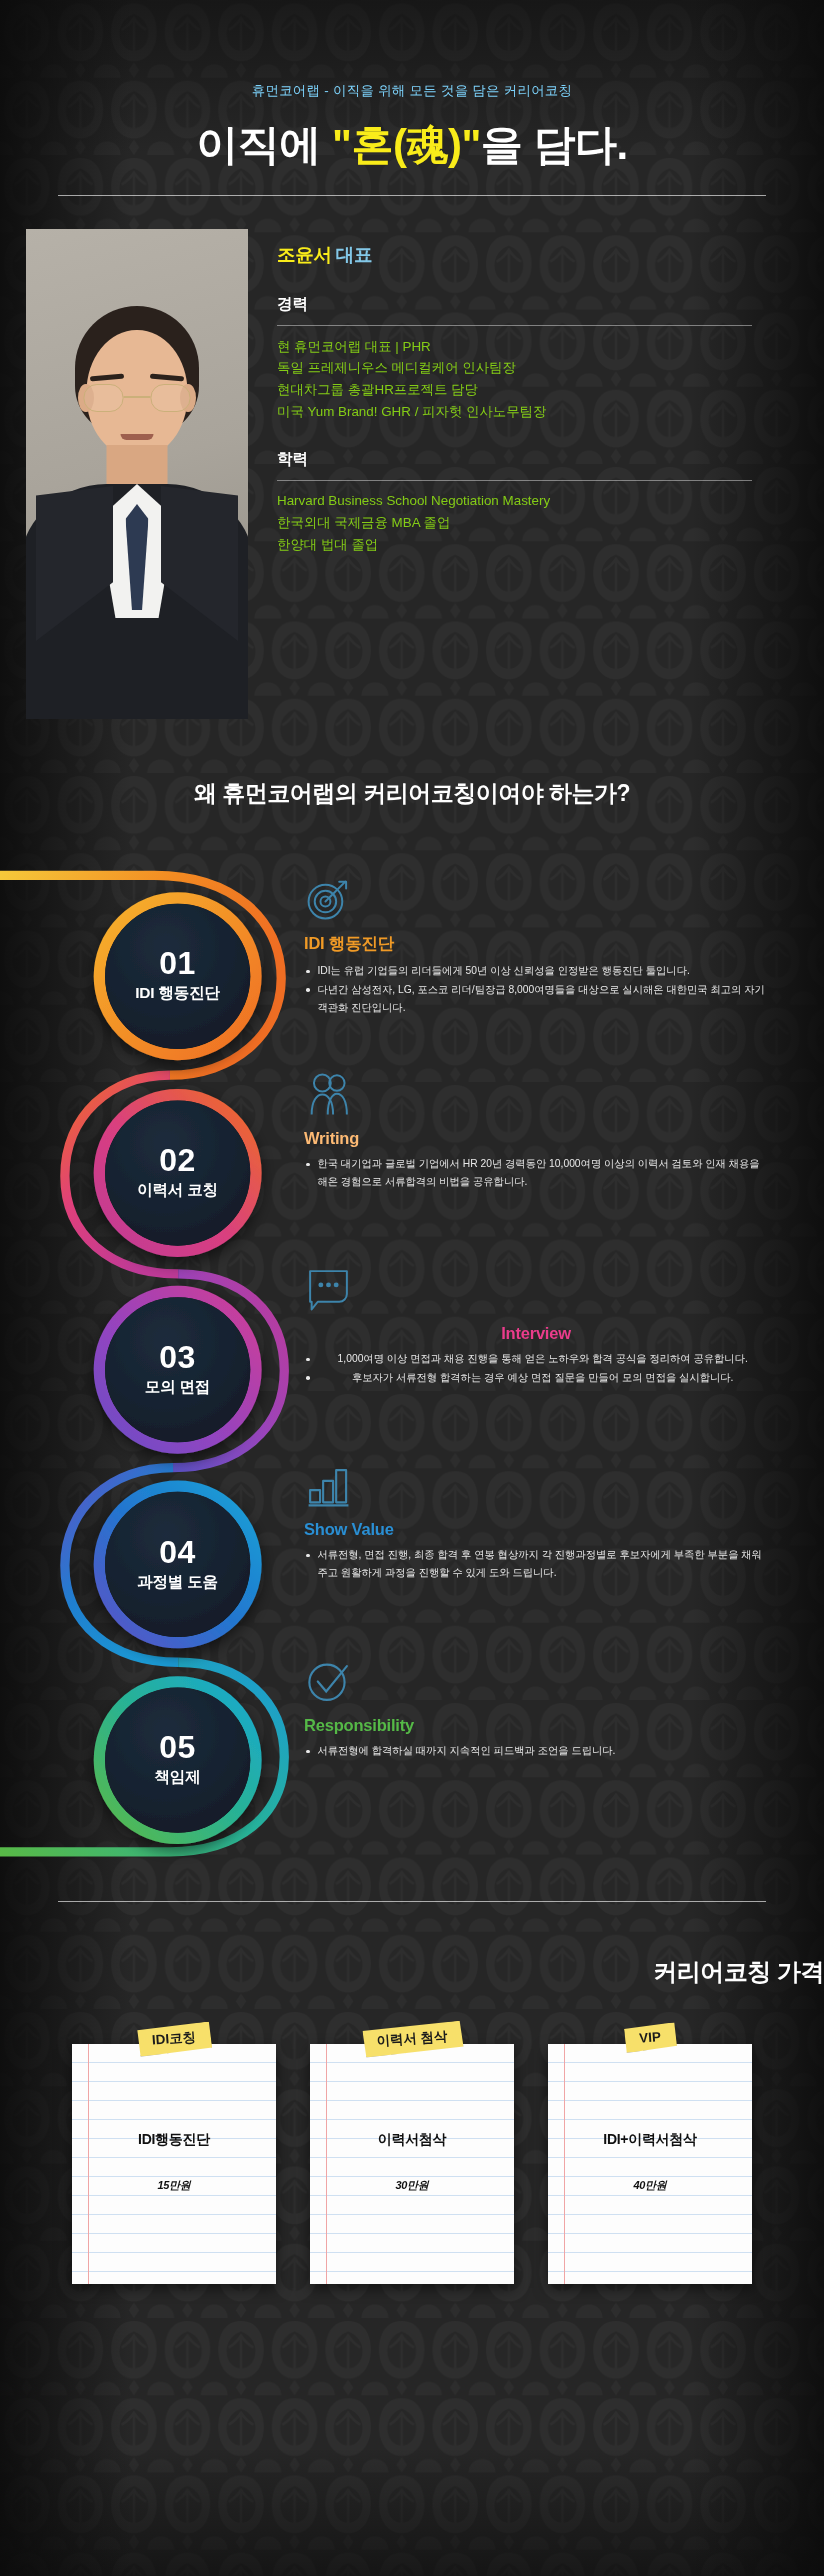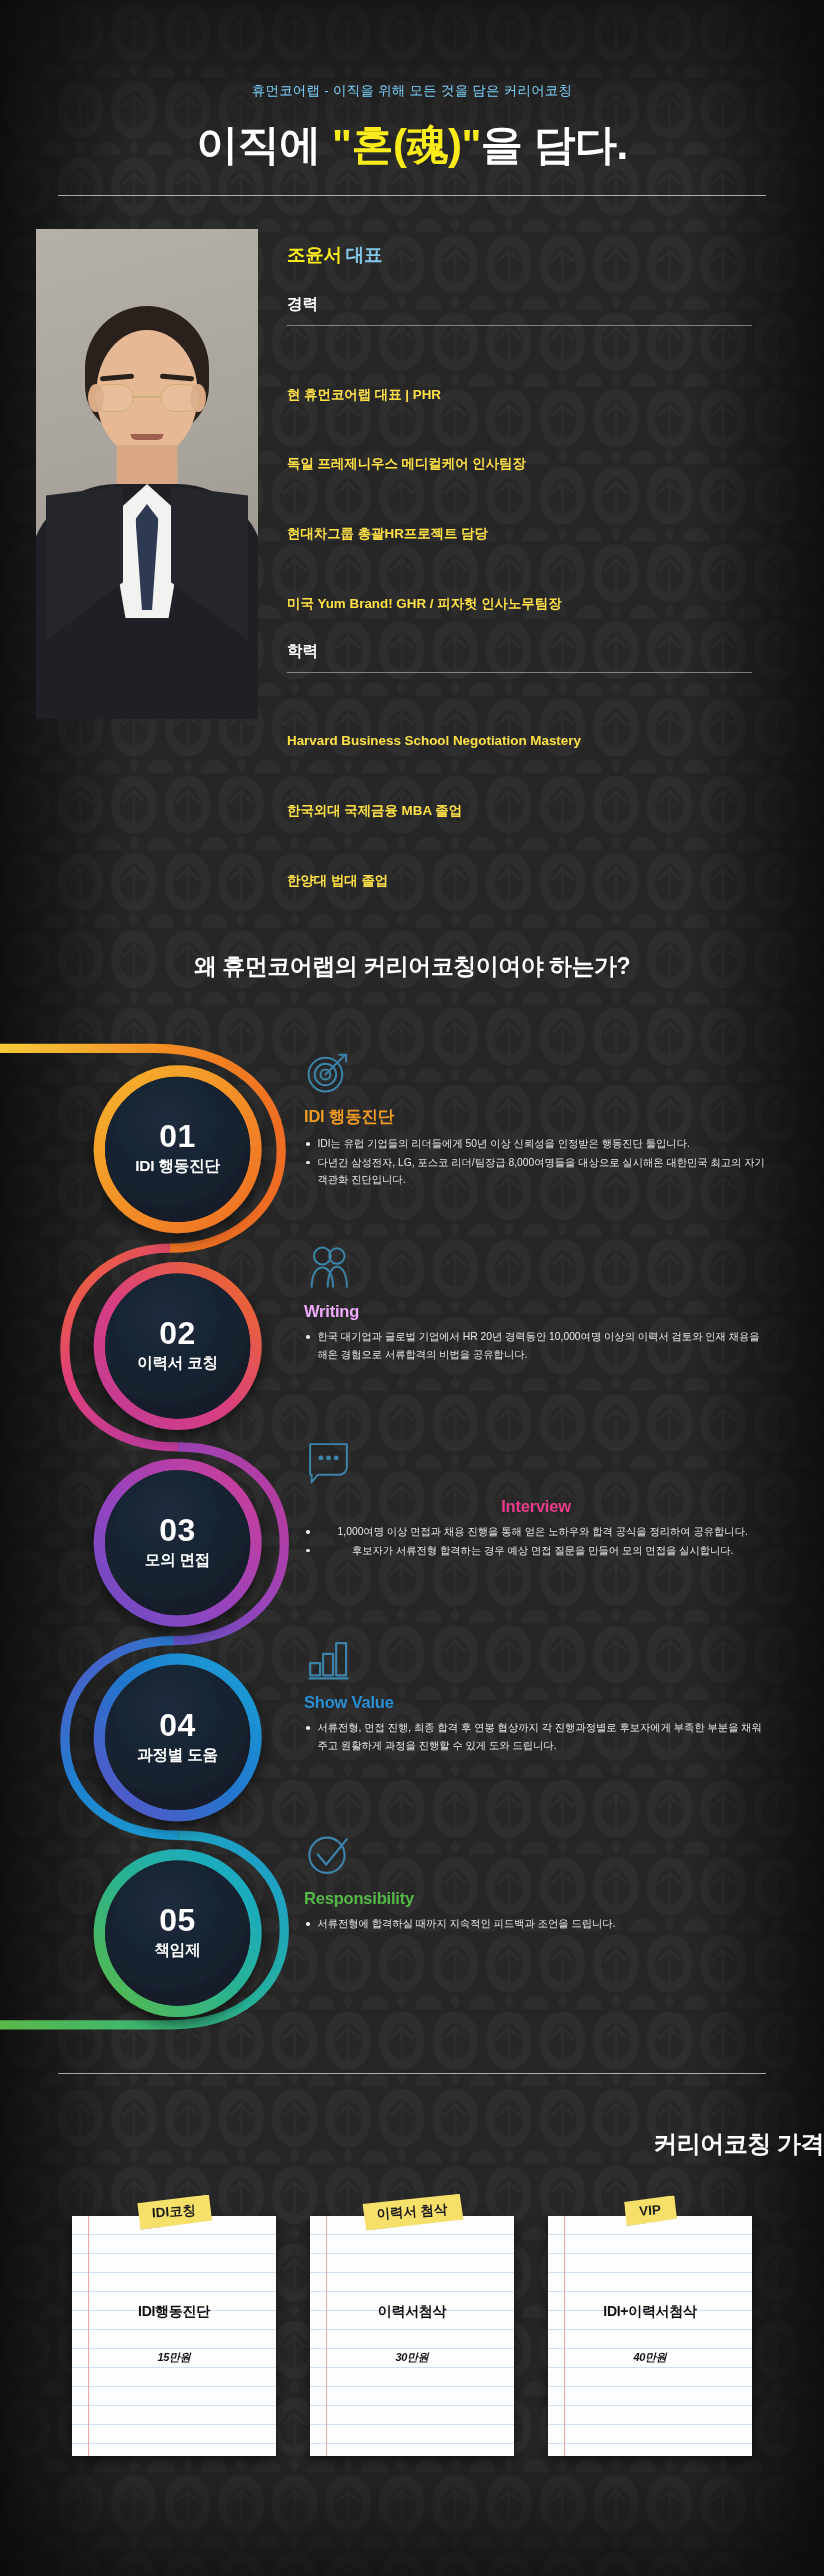--- a/index.html
+++ b/index.html
@@ -29,21 +29,21 @@
   .herotitle {
     text-align:center; margin-top:23px; font-size:42px; font-weight:800;
     letter-spacing:-0.5px; line-height:1.05;
   }
   .herotitle .hl { color:#f9ec1a; }
   .rule {
     height:1px; background:rgba(255,255,255,.62); margin:28px auto 0; width:708px;
   }
 
   
-  .profile { display:flex; margin:33px 0 0 0; padding-left:36px; gap:29px; }
+  .profile { display:flex; margin:33px 0 0 0; padding-left:26px; gap:29px; }
   .photoframe {
     width:222px; height:490px; flex:0 0 222px; position:relative;
     background:linear-gradient(165deg,#b6b1a8 0%,#a9a49b 48%,#8e8a82 100%);
     overflow:hidden;
   }
   
   .ph-hair { position:absolute; left:50%; top:77px; transform:translateX(-50%);
       width:124px; height:129px; border-radius:62px 62px 49px 49px; background:#2a211c; }
   .ph-face { position:absolute; left:50%; top:101px; transform:translateX(-50%);
       width:101px; height:128px; border-radius:50px/62px; background:#e7b894; }
@@ -76,21 +76,21 @@
   .ph-lapR { left:50%; margin-left:24px;  clip-path:polygon(0 0,0 62%,100% 100%,100% 6%); }
 
   .pinfo { flex:1; padding-right:72px; padding-top:13.4px; }
   .pname { font-size:18.5px; font-weight:700; letter-spacing:-0.3px; }
   .pname .nm { color:#f9ec1a; }
   .pname .role { color:#83c8e8; margin-left:4.1px; }
   .psec { margin-top:27px; }
   .psec-h { font-size:15.5px; font-weight:700; padding-bottom:9.3px; }
   .psec-line { height:0.5px; background:rgba(255,255,255,.42); }
   .psec-list { padding-top:10.3px; }
-  .psec-list li { list-style:none; font-size:13.4px; line-height:1.62; color:#fde047; font-weight:700;margin-top:48px; }
+  .psec-list li { list-style:none; font-size:13.4px; line-height:1.62; color:#84cc16; font-weight:400; }
 
   
   .whywrap { margin-top:59px; text-align:center; }
   .whyh { font-size:23px; font-weight:800; letter-spacing:-0.5px; }
 
   
   .steps { position:relative; margin-top:34px; height:1037px; }
   #ribbon { position:absolute; left:0; top:0; z-index:1; }
   .step {
     position:absolute; left:304px; width:464px; z-index:4;
@@ -361,21 +361,21 @@
         </div>
         <div class="step" style="top: 227px;">
           <div class="sicon">
             <svg viewBox="0 0 64 64" fill="none" stroke="#3d84ab" stroke-width="2.6">
               <circle cx="24" cy="17" r="11"></circle>
               <circle cx="43" cy="17" r="10"></circle>
               <path d="M10 58 C10 40 17 32 24 32 C31 32 38 40 38 58"></path>
               <path d="M31 58 C31 40 37 31 43 31 C50 31 56 40 56 58"></path>
             </svg>
           </div>
-          <div class="stitle" style="color:#f0abfc">Writing</div>
+          <div class="stitle" style="color:#fdba74">Writing</div>
           <ul class="sbody">
             <li>한국 대기업과 글로벌 기업에서 HR 20년 경력동안 10,000여명 이상의 이력서 검토와 인재 채용을 해온 경험으로 서류합격의 비법을 공유합니다.</li>
           </ul>
         </div>
         <div class="step" style="top: 422px; text-align: center;">
           <div class="sicon">
             <svg viewBox="0 0 64 64" fill="none" stroke="#3d84ab" stroke-width="2.6" stroke-linejoin="round">
               <path d="M8 8 h48 v30 a10 10 0 0 1 -10 10 H18 l-8 10 v-10 h-2 Z"></path>
               <circle cx="22" cy="26" r="3.2" fill="#3d84ab" stroke="none"></circle>
               <circle cx="32" cy="26" r="3.2" fill="#3d84ab" stroke="none"></circle>

